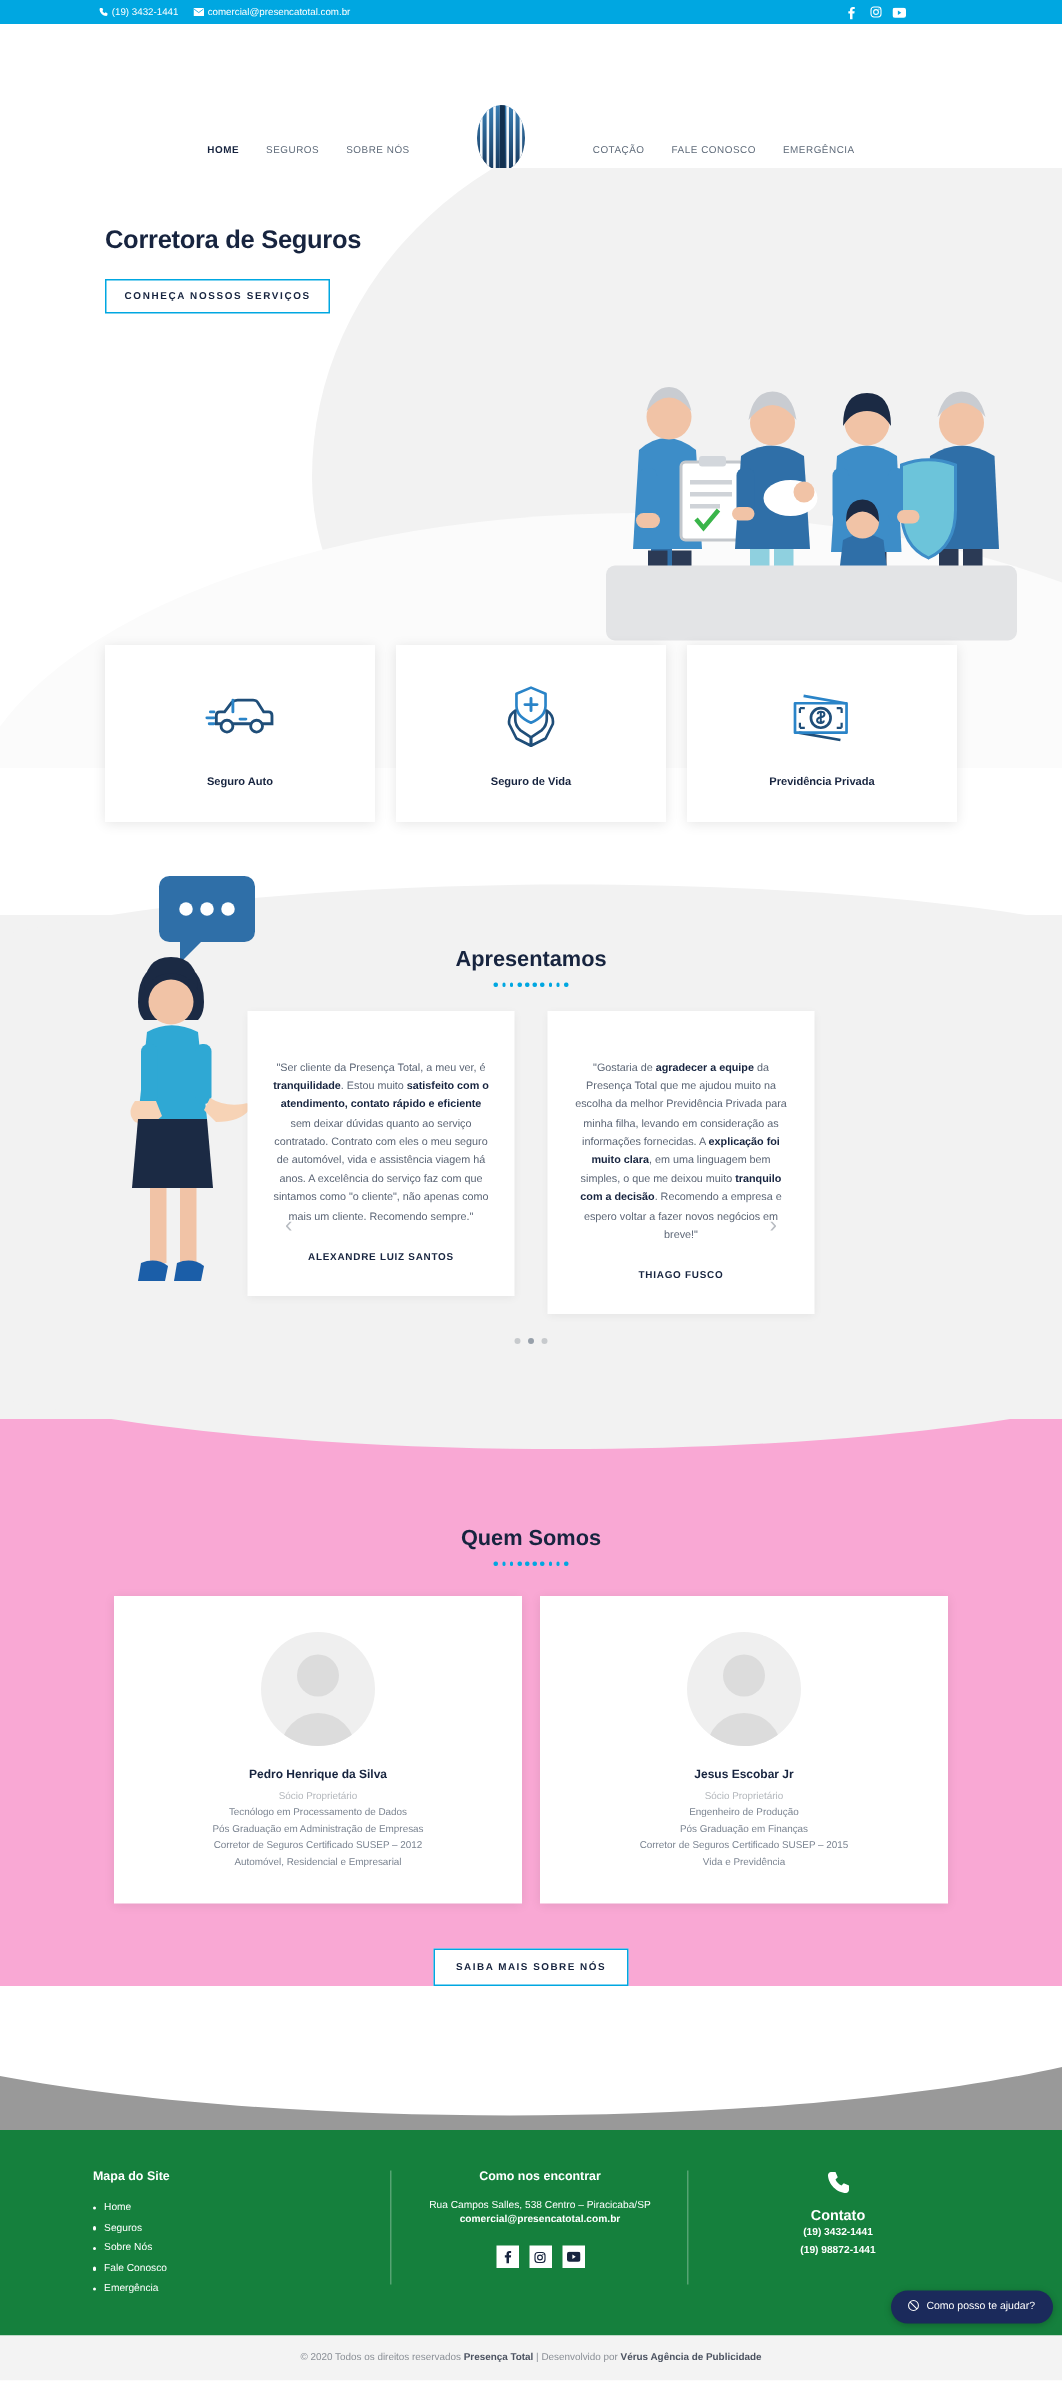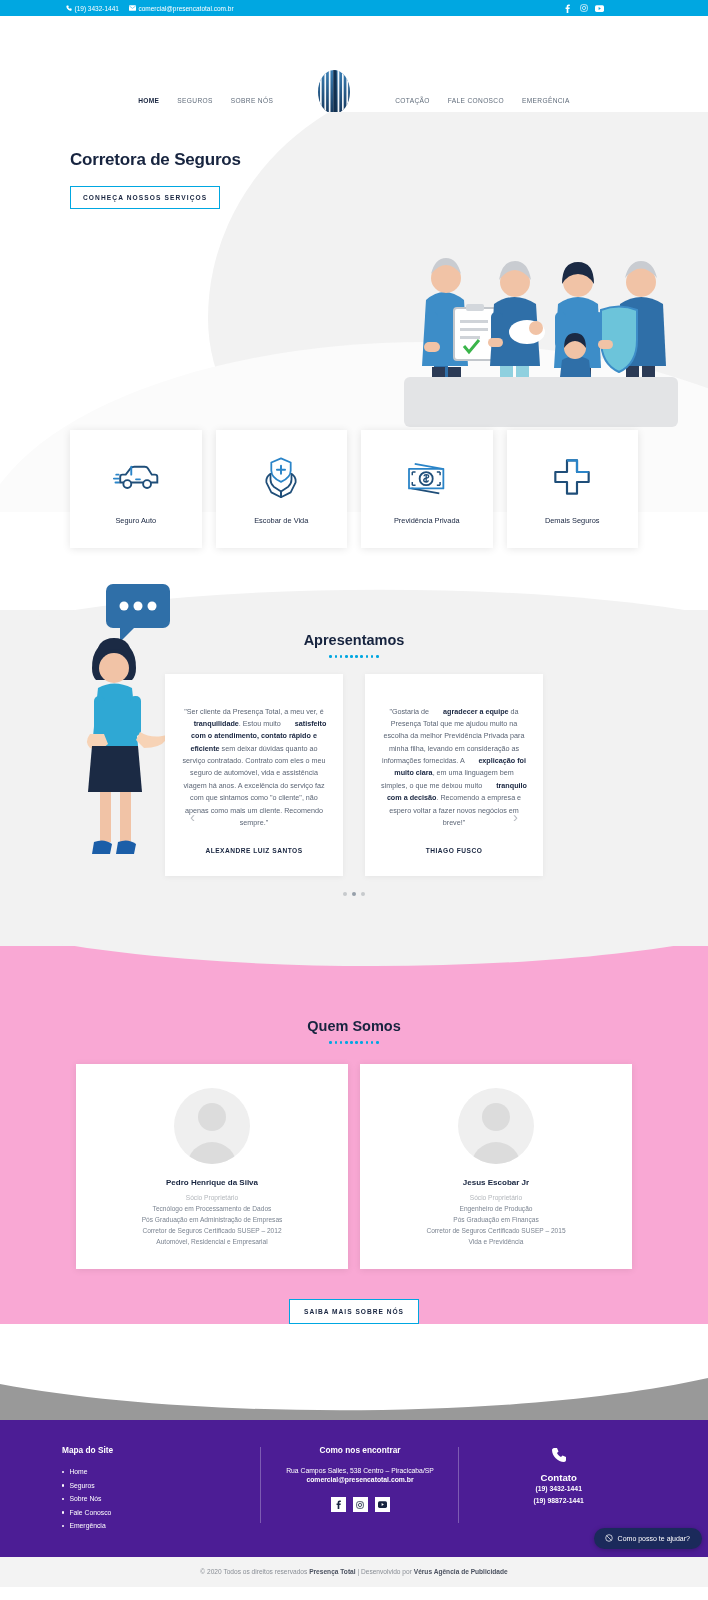--- a/index.html
+++ b/index.html
@@ -164,21 +164,21 @@
     height: 118px;
     display: flex;
     flex-direction: column;
     align-items: center;
     justify-content: center;
     gap: 16px;
   }
   .card .ic { height: 46px; display: flex; align-items: center; justify-content: center; }
   .card-label {
     font-size: 7.4px;
-    font-weight: normal;
+    font-weight: bold;
     color: #17243f;
   }
 
   
   .testi-wrap {
     position: relative;
     margin-top: 62px;
     padding-bottom: 50px;
     background: #f2f2f2;
   }
@@ -211,21 +211,21 @@
     width: 178px;
     padding: 32px 16px 22px;
     box-shadow: 0 1px 6px rgba(0,0,0,0.06);
   }
   .testi-text {
     font-size: 7.2px;
     line-height: 1.72;
     color: #5b6575;
     text-align: center;
   }
-  .testi-text b { color: #17243f; margin-left: 12px; }
+  .testi-text b { color: #17243f; }
   .testi-name {
     margin-top: 18px;
     text-align: center;
     font-size: 6.6px;
     font-weight: bold;
     letter-spacing: 0.5px;
     color: #17243f;
   }
   .arrow {
     position: absolute; top: 135px;
@@ -266,21 +266,21 @@
     border: 1.3px solid #00A7E1; background: #fff;
     font-size: 6.6px; font-weight: bold; letter-spacing: 1px;
     text-transform: uppercase; color: #17243f;
     padding: 8px 14px; cursor: pointer;
   }
 
   
   .footer-wrap { margin-top: 48px; position: relative; }
   .footer-curve { width: 708px; height: 48px; display: block; }
   .footer {
-    background: #4c1d95;
+    background: #15803d;
     color: #fff;
     padding: 26px 50px 24px;
     display: flex;
     align-items: flex-start;
     margin-top: -1px;
   }
   .fcol { flex: 1; position: relative; }
   .fcol.sep::after {
     content: ""; position: absolute; right: 0; top: 2px; width: 1px; height: 76px;
     background: rgba(255,255,255,0.28);
@@ -508,46 +508,37 @@
 
     <div class="card">
       <div class="ic">
         <svg width="44" height="42" viewBox="0 0 54 52" fill="none" stroke="#1f4e79" stroke-width="2.2" stroke-linejoin="round">
           <path d="M27 3 l12 5 v10 q0 9 -12 14 q-12 -5 -12 -14 V8 z" stroke="#2a84c8"></path>
           <path d="M27 12 v10 M22 17 h10" stroke="#2a84c8" stroke-width="2.4" stroke-linecap="round"></path>
           <path d="M14 22 q-6 4 -5 11 l6 12 12 6 v-7 l-9 -6 q-4 -4 -4 -9z"></path>
           <path d="M40 22 q6 4 5 11 l-6 12 -12 6 v-7 l9 -6 q4 -4 4 -9z"></path>
         </svg>
       </div>
-      <div class="card-label">Escobar de Vida</div>
+      <div class="card-label">Seguro de Vida</div>
     </div>
 
     <div class="card">
       <div class="ic">
         <svg width="48" height="36" viewBox="0 0 58 44" fill="none" stroke="#1f4e79" stroke-width="2.2" stroke-linejoin="round">
           <path d="M14 6 L48 12" stroke="#2a84c8"></path>
           <path d="M10 36 L44 42" stroke="#1f4e79"></path>
           <rect x="7" y="12" width="42" height="24" stroke="#2a84c8"></rect>
           <circle cx="28" cy="24" r="8" stroke="#1f4e79"></circle>
           <path d="M28 19 v10 M25.5 21 q0 -2 2.5 -2 q3 0 3 2 q0 2 -3 2.5 q-3 .5 -3 2.5 q0 2 3 2 q2.5 0 2.5 -2" stroke="#1f4e79" stroke-width="1.6"></path>
           <path d="M11 16 h4 M11 16 v4 M45 16 h-4 M45 16 v4 M11 32 h4 M11 32 v-4 M45 32 h-4 M45 32 v-4" stroke="#1f4e79" stroke-width="1.8"></path>
         </svg>
       </div>
       <div class="card-label">Previdência Privada</div>
     </div>
 
-    <div class="card">
-      <div class="ic">
-        <svg width="40" height="40" viewBox="0 0 48 48" fill="#ffffff" stroke="#1f4e79" stroke-width="2.6" stroke-linejoin="round">
-          <path d="M18 4 h12 v14 h14 v12 h-14 v14 h-12 v-14 h-14 v-12 h14 z"></path>
-          <path d="M18 4 h12 v14 h14" fill="none" stroke="#2a84c8" stroke-width="2.6"></path>
-        </svg>
-      </div>
-      <div class="card-label">Demais Seguros</div>
-    </div>
   </div>
 
   <div class="testi-wrap">
     <div class="testi-top-curve">
       <svg width="708" height="50" viewBox="0 0 708 50" preserveAspectRatio="none">
         <path d="M0 50 C 190 6 520 6 708 40 L708 50 Z" fill="#f2f2f2"></path>
       </svg>
     </div>
 
     <div class="testi-inner">

